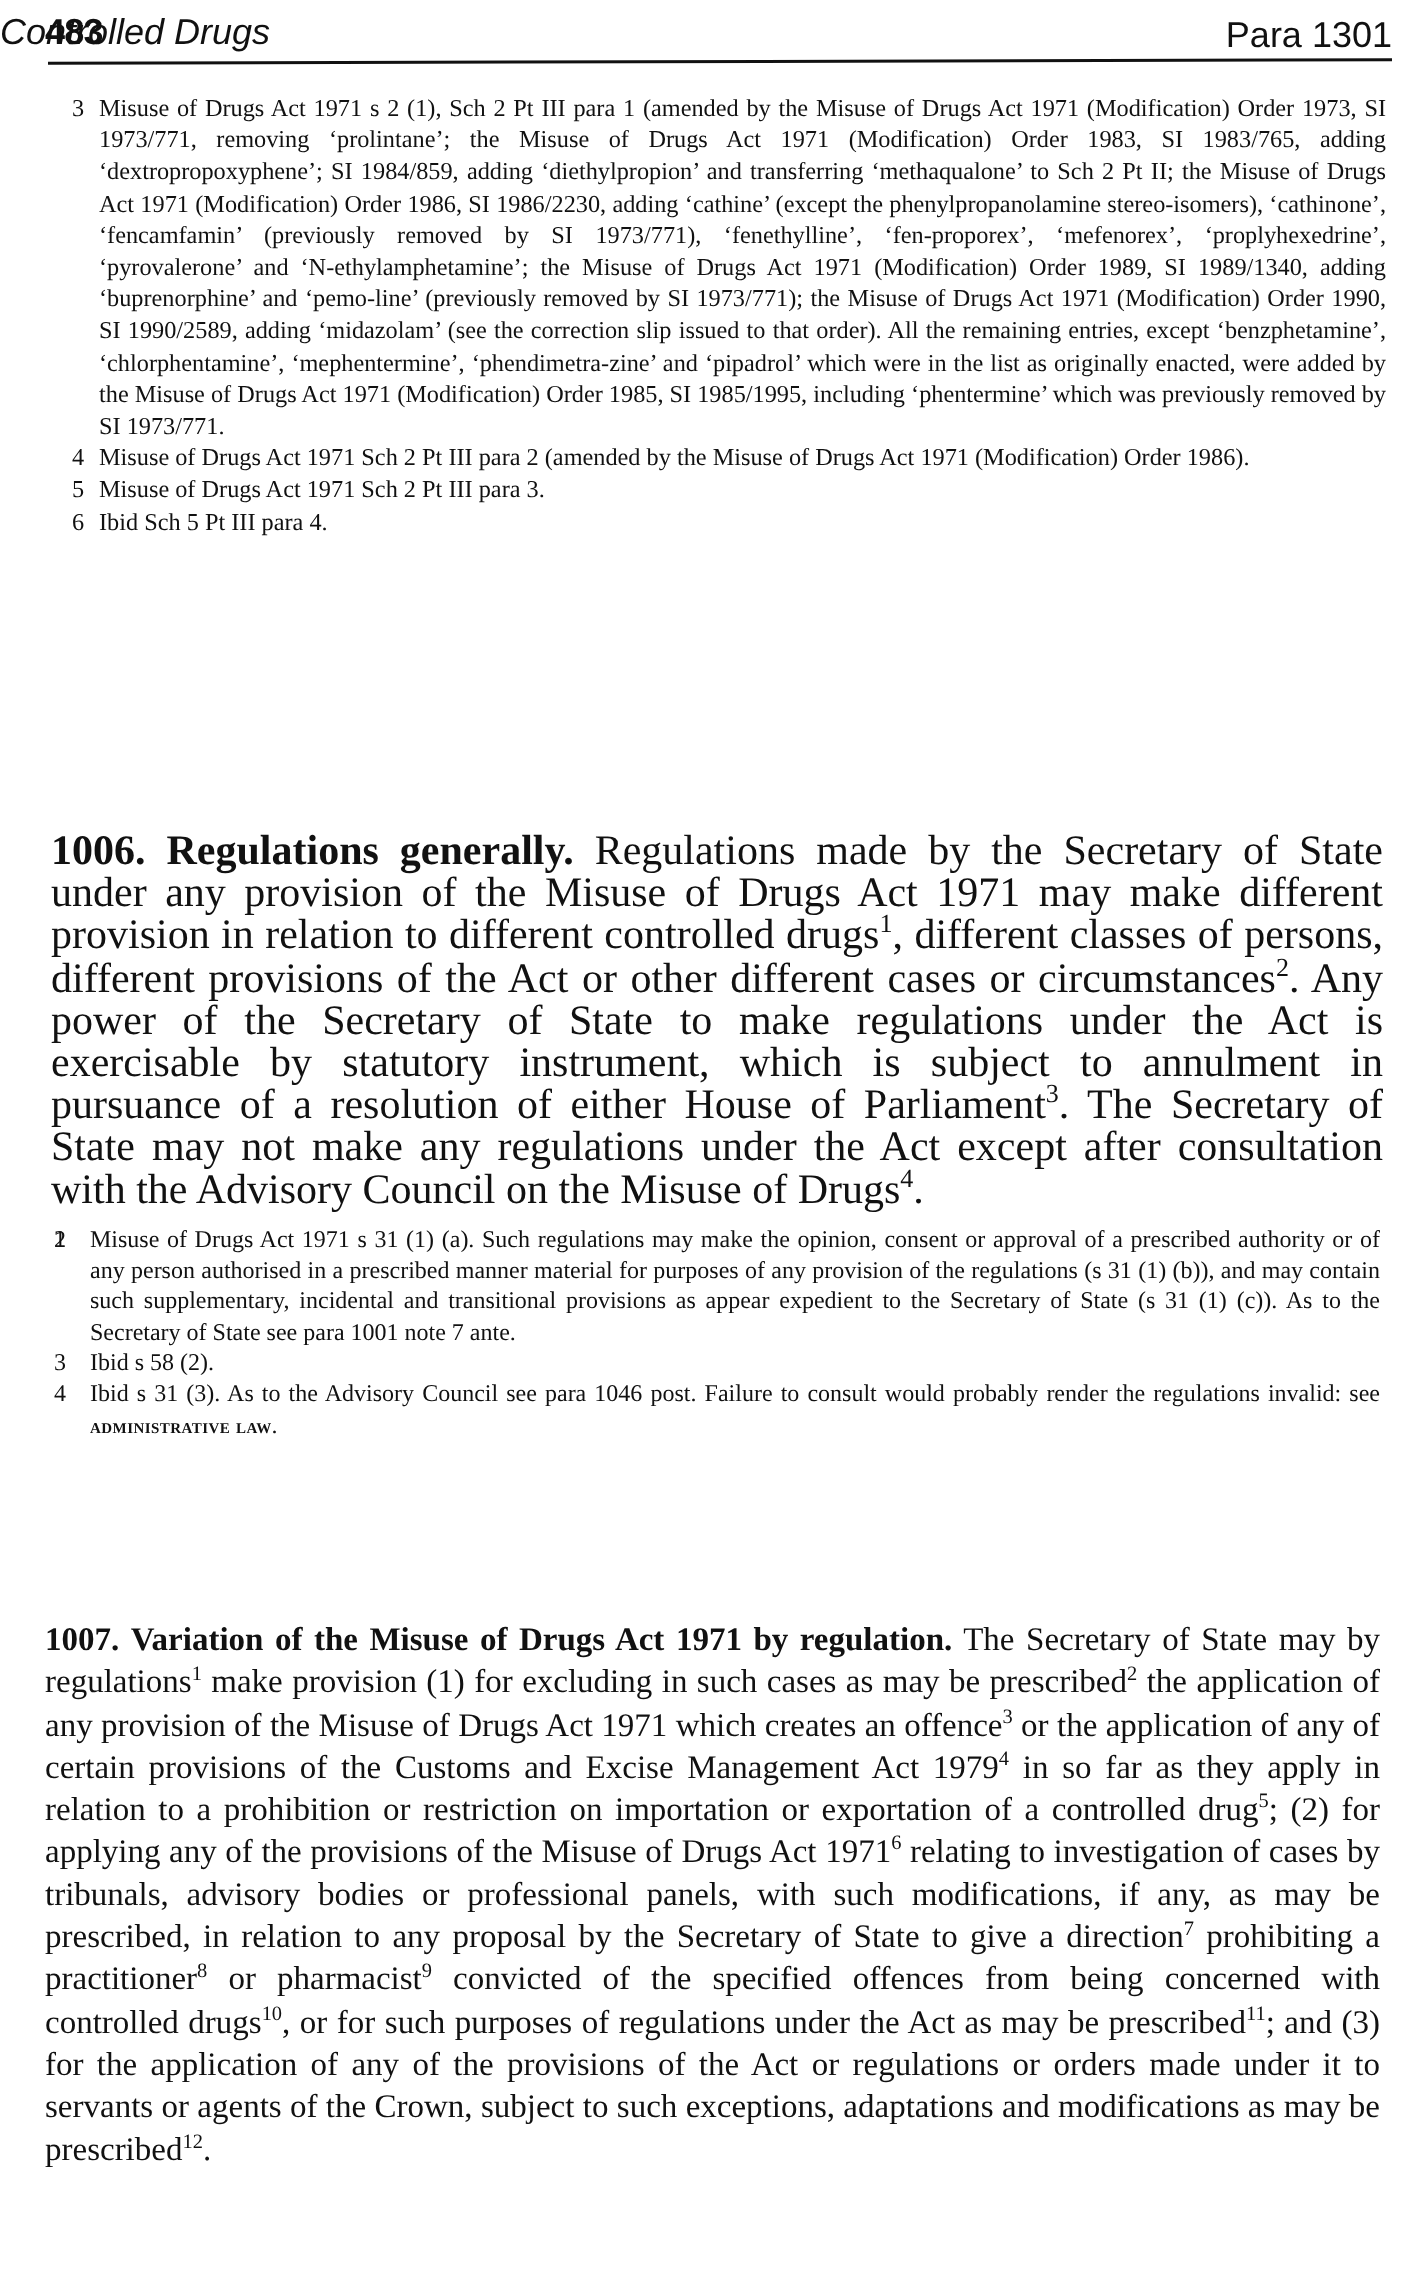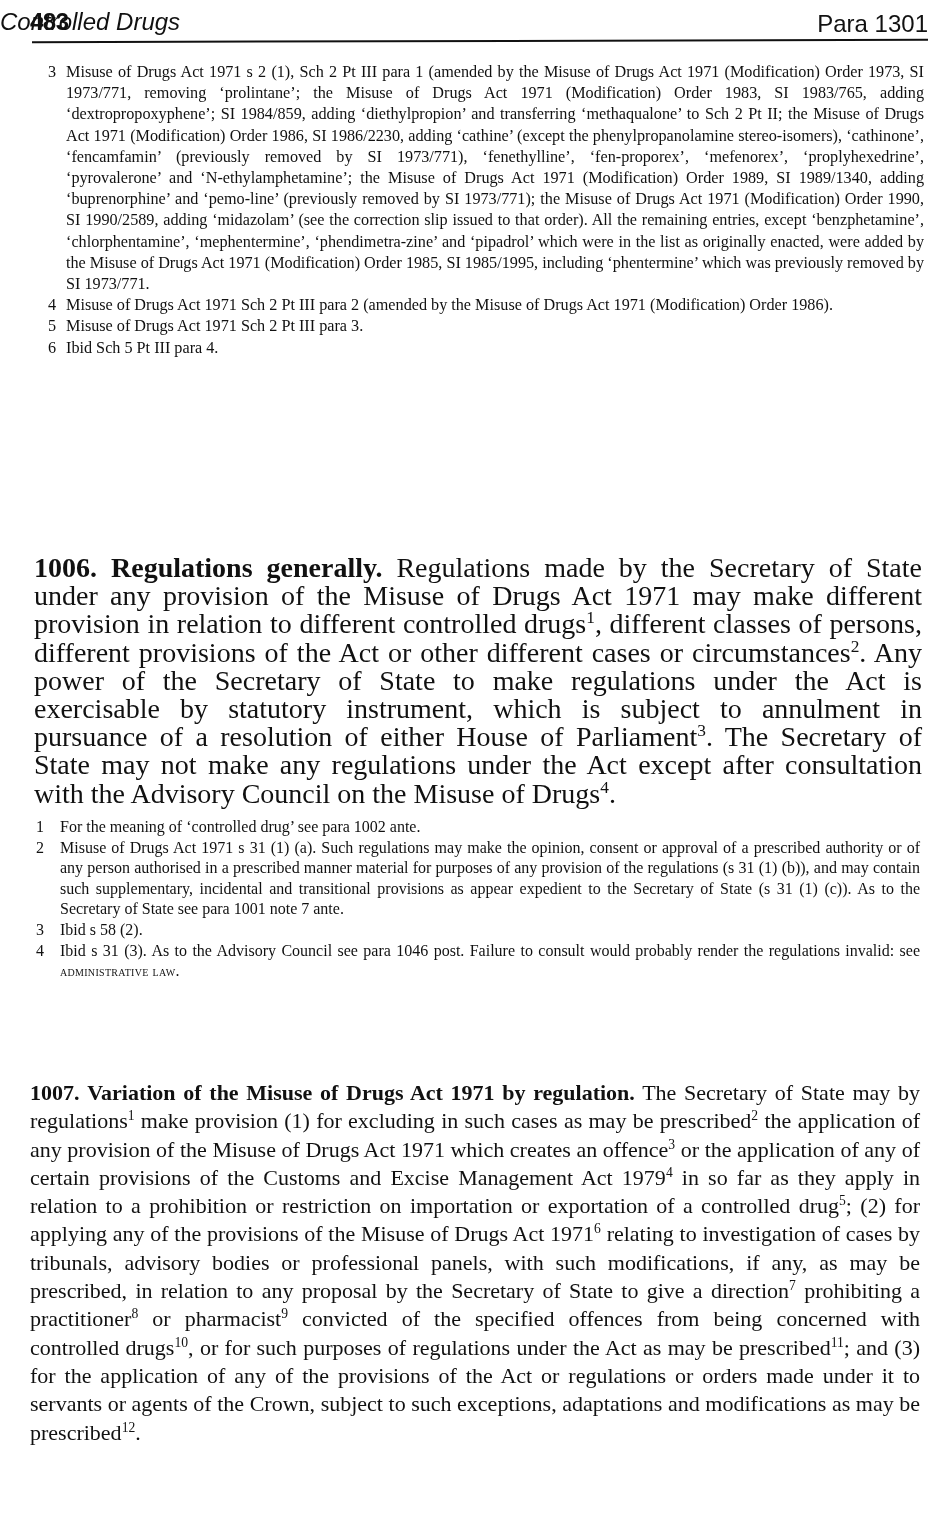--- a/index.html
+++ b/index.html
@@ -30,21 +30,21 @@
   .para-block {
     position: absolute; left: 34px; width: 888px;
     font-size: 28px; line-height: 28.2px; text-align: justify;
   }
   #para-1006 { top: 554px; }
   #para-1007 { top: 1079px; font-size: 22px; line-height: 28.3px; left: 30px; width: 890px; }
   .para-block .pnum, .para-block .heading { font-weight: bold; }
   #notes-b { top: 817px; left: 36px; width: 884px; font-size: 16px; line-height: 20.6px; }
   #notes-b .fn { padding-left: 24px; }
   sup { font-size: 62%; line-height: 0; vertical-align: 0.6em; }
-  .sc { font-variant: small-caps; font-size: 90%; letter-spacing: 0.3px; }
+  .sc { font-variant: small-caps; font-size: 90%; letter-spacing: 0.3px; font-weight: bold; }
 </style>
 </head>
 <body>
 
 <div class="header">
   <span class="pg">483</span>
   <span class="title">Controlled Drugs</span>
   <span class="para">Para 1301</span>
 </div>
 <div class="rule"></div>
@@ -66,21 +66,20 @@
     <span class="num">6</span>
     <span>Ibid Sch 5 Pt III para 4.</span>
   </div>
 </div>
 
 <div class="para-block" id="para-1006"><span class="pnum">1006.</span> <span class="heading">Regulations generally.</span><span> Regulations made by the Secretary of State under any provision of the Misuse of Drugs Act 1971 may make different provision in relation to different controlled drugs</span><sup>1</sup><span>, different classes of persons, different pro­visions of the Act or other different cases or circumstances</span><sup>2</sup><span>. Any power of the Secretary of State to make regulations under the Act is exercisable by statutory instrument, which is subject to annulment in pursuance of a resolution of either House of Parliament</span><sup>3</sup><span>. The Secretary of State may not make any regulations under the Act except after consultation with the Advisory Council on the Misuse of Drugs</span><sup>4</sup><span>.</span></div>
 
 <div class="notes" id="notes-b">
   <div class="fn">
     <span class="num">1</span>
-    <span>For the meaning of ‘controlled drug’ see para 1002 ante.</span>
   </div>
   <div class="fn">
     <span class="num">2</span>
     <span>Misuse of Drugs Act 1971 s 31 (1) (a). Such regulations may make the opinion, consent or approval of a prescribed authority or of any person authorised in a prescribed manner material for purposes of any provision of the regulations (s 31 (1) (b)), and may contain such supplementary, incidental and transitional provisions as appear expedient to the Secretary of State (s 31 (1) (c)). As to the Secretary of State see para 1001 note 7 ante.</span>
   </div>
   <div class="fn">
     <span class="num">3</span>
     <span>Ibid s 58 (2).</span>
   </div>
   <div class="fn">

